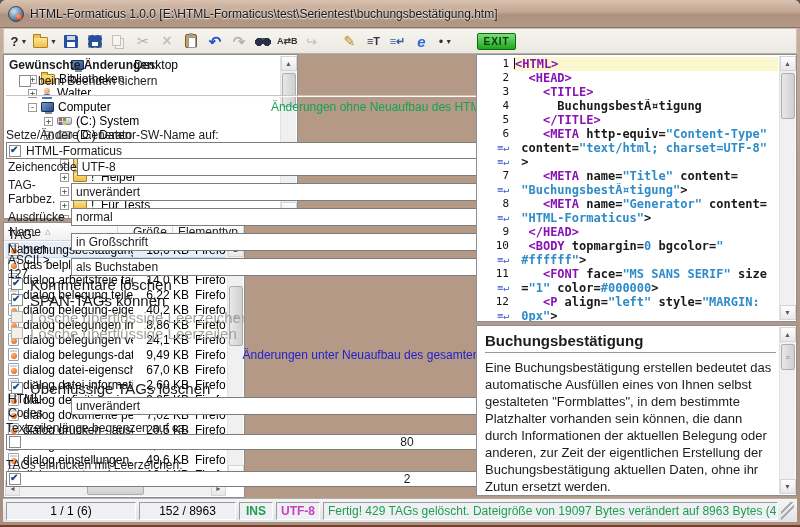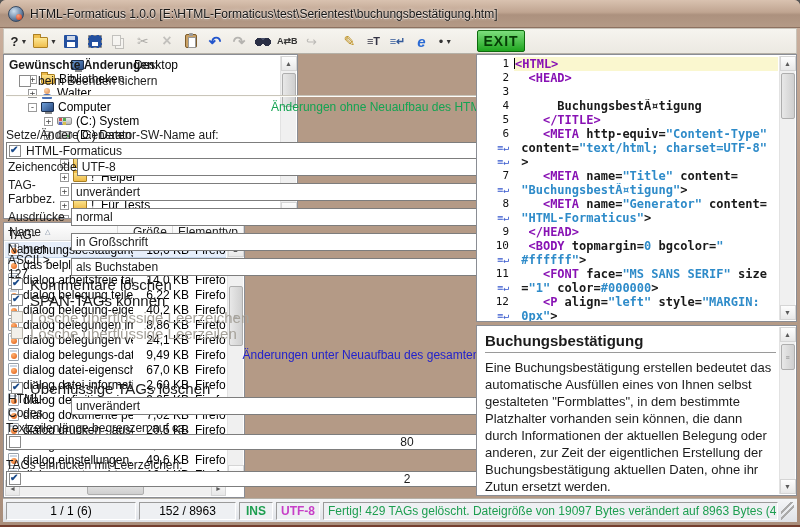--- a/index.html
+++ b/index.html
@@ -22,21 +22,21 @@
   .toolbar{position:absolute;top:28px;left:3px;right:3px;height:26px;background:linear-gradient(#f6f4ef,#ece9e2);
     border:1px solid #c9c4ba;border-bottom:1px solid #b5b0a6;display:flex;align-items:center;padding:0 3px;}
   .tb-btn{height:22px;min-width:22px;display:flex;align-items:center;justify-content:center;margin:0 1px;
     border:1px solid transparent;border-radius:2px;position:relative;cursor:default;}
   .tb-btn.disabled{opacity:.38;filter:grayscale(90%);}
   .tb-glyph{font-size:13px;line-height:1;color:#333;}
   .tb-dd{font-size:7px;color:#333;margin-left:2px;}
   .tb-spacer{width:14px;height:22px;flex:0 0 auto;}
   .tb-spacer.wide{width:20px;}
   .tb-exit{background:linear-gradient(#7dde7d,#1fa51f);border:1px solid #0d6b0d;color:#053c05;
-    font-size:14px;font-weight:bold;padding:2px 5px;border-radius:2px;letter-spacing:1px;}
+    font-size:10px;font-weight:bold;padding:2px 5px;border-radius:2px;letter-spacing:1px;}
   
   .ic{display:inline-block;position:relative;}
   .ic-folder{width:15px;height:11px;background:linear-gradient(#fde896,#f0bf4e);border:1px solid #ad8124;border-radius:1px;margin-top:3px;}
   .ic-folder::before{content:"";position:absolute;top:-4px;left:-1px;width:6px;height:3px;background:#f0bf4e;border:1px solid #ad8124;border-bottom:none;border-radius:1px 1px 0 0;}
   .ic-floppy{width:14px;height:13px;background:#24509f;border-radius:1px 3px 1px 1px;}
   .ic-floppy::before{content:"";position:absolute;top:1px;left:3px;width:8px;height:4px;background:#cfd8e8;}
   .ic-floppy::after{content:"";position:absolute;bottom:1px;left:3px;width:8px;height:5px;background:#fff;}
   .ic-floppy2{width:14px;height:13px;background:#24509f;border:1px dashed #888;border-radius:1px;}
   .ic-floppy2::after{content:"";position:absolute;bottom:1px;left:3px;width:6px;height:4px;background:#fff;}
   .ic-copy{width:9px;height:11px;background:#fff;border:1px solid #777;box-shadow:3px 3px 0 -1px #fff,3px 3px 0 0 #777;margin:-2px 4px 0 0;}
@@ -573,20 +573,21 @@
           <div class="crow">
             <span class="cg">1</span>
             <span class="ct hl"><span class="caret"></span><span class="tk-t">&lt;HTML&gt;</span></span>
           </div>
           <div class="crow">
             <span class="cg">2</span>
             <span class="ct"><span class="tk-x">  </span><span class="tk-t">&lt;HEAD&gt;</span></span>
           </div>
           <div class="crow">
             <span class="cg">3</span>
+            <span class="ct"><span class="tk-x">    </span><span class="tk-t">&lt;TITLE&gt;</span></span>
           </div>
           <div class="crow">
             <span class="cg">4</span>
             <span class="ct"><span class="tk-x">      BuchungsbestÃ¤tigung</span></span>
           </div>
           <div class="crow">
             <span class="cg">5</span>
             <span class="ct"><span class="tk-x">    </span><span class="tk-t">&lt;/TITLE&gt;</span></span>
           </div>
           <div class="crow">

